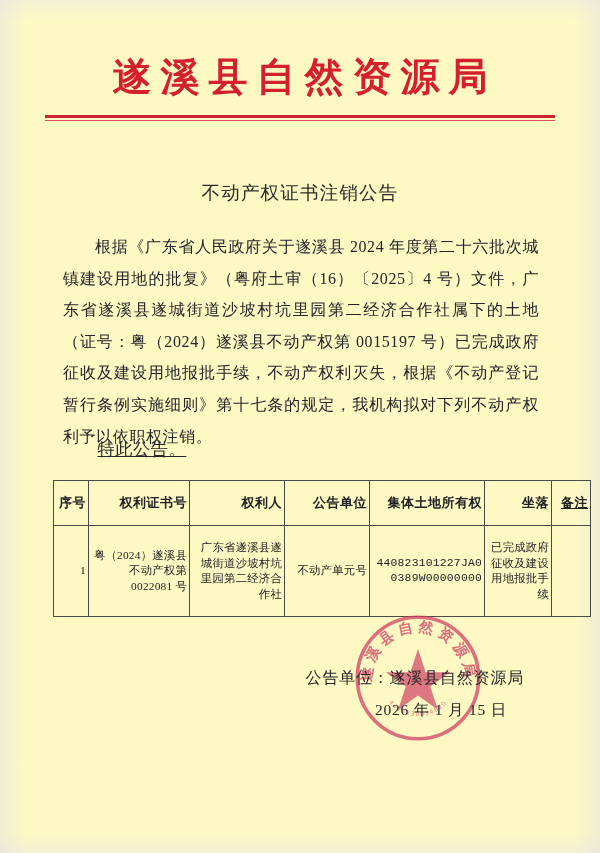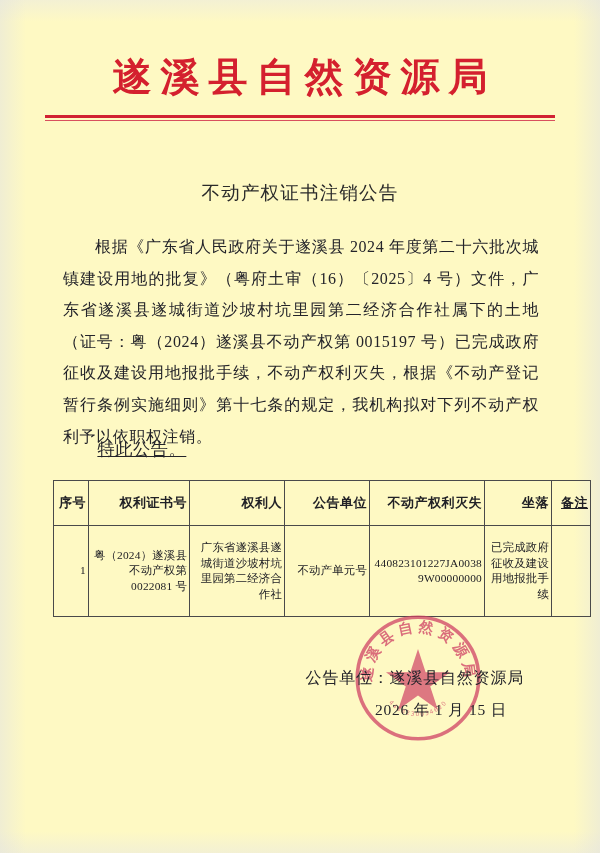--- a/index.html
+++ b/index.html
@@ -154,21 +154,21 @@
   th.col-note { width: 34px; text-decoration: underline; }
 
   table.reg td {
     font-size: 11.4px;
     line-height: 15.5px;
     height: 84px;
     letter-spacing: .2px;
   }
   td.c-seq { font-size: 12px; }
   td.c-unit {
-    font-family: Liberation Serif, serif;
+    font-family: Liberation Mono, monospace;
     font-size: 10.2px;
     line-height: 14px;
     word-break: break-all;
   }
 
   
   .signature {
     position: absolute;
     left: 0;
     top: 668px;
@@ -228,21 +228,21 @@
   <div class="closing">特此公告。</div>
 
   <div class="table-wrap">
     <table class="reg">
       <thead>
         <tr>
           <th class="col-seq">序号</th>
           <th class="col-cert">权利证书号</th>
           <th class="col-owner">权利人</th>
           <th class="col-type">公告单位</th>
-          <th class="col-unit">不动产权利灭失</th>
+          <th class="col-unit">集体土地所有权</th>
           <th class="col-loc">坐落</th>
           <th class="col-note">备注</th>
         </tr>
       </thead>
       <tbody>
         <tr>
           <td class="c-seq">1</td>
           <td class="c-cert">粤（2024）遂溪县不动产权第 0022081 号</td>
           <td class="c-owner">广东省遂溪县遂城街道沙坡村坑里园第二经济合作社</td>
           <td class="c-type">不动产单元号</td>

